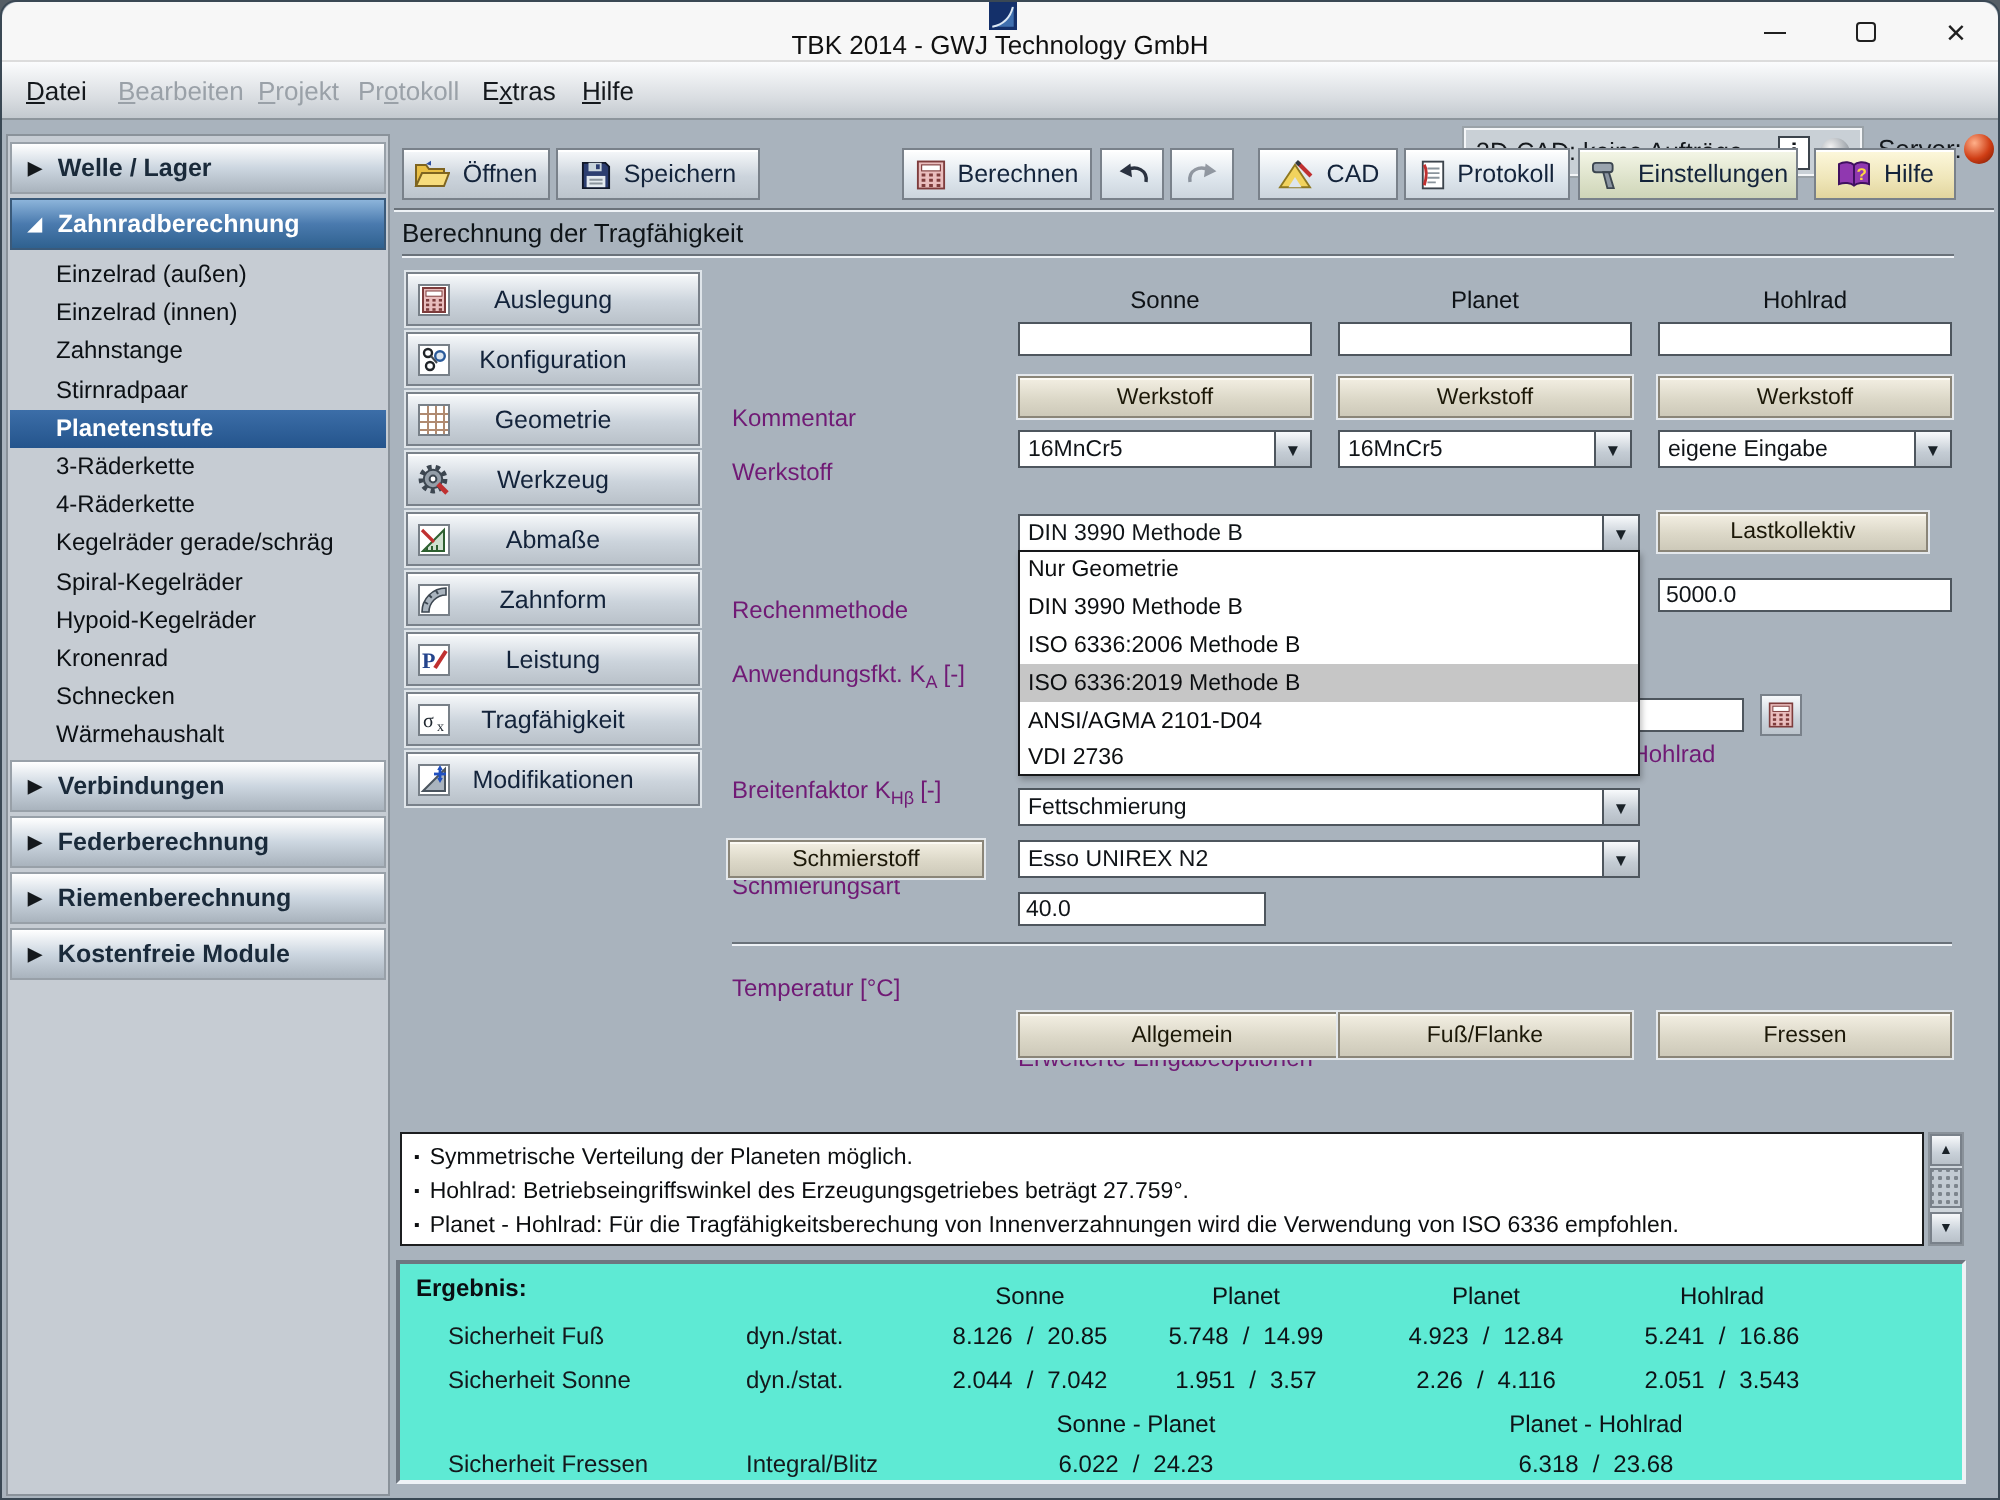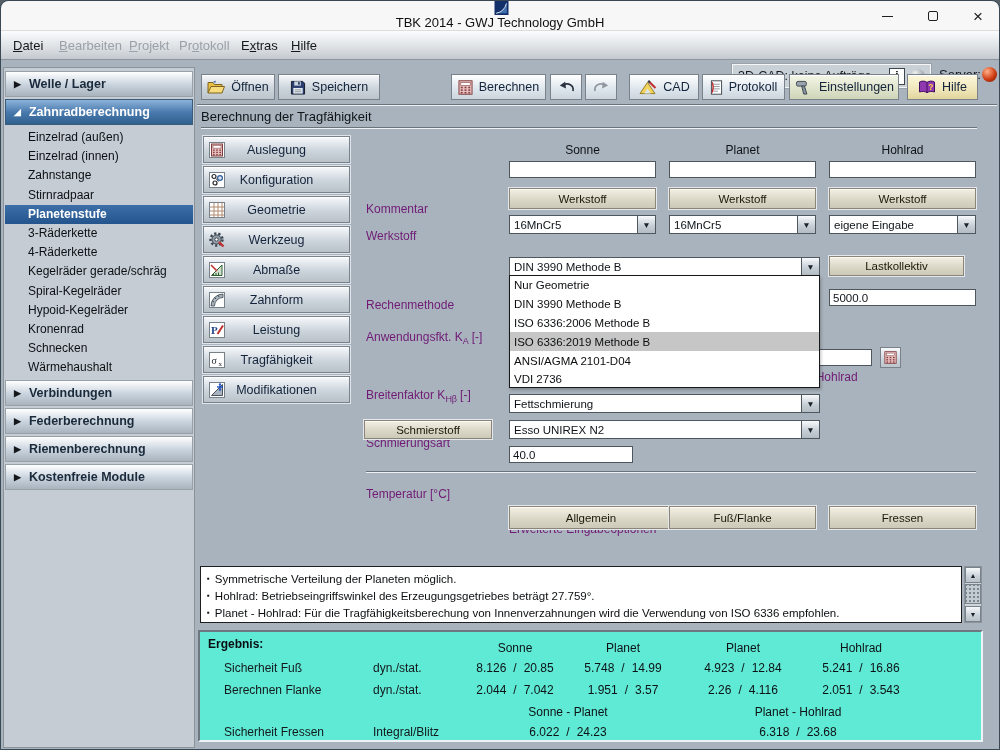--- a/index.html
+++ b/index.html
@@ -521,21 +521,21 @@
           <span class="sl">/</span>
           <i>12.84</i>
         </span>
       <span class="r-val" style="left:601px">
           <i>5.241</i>
           <span class="sl">/</span>
           <i>16.86</i>
         </span>
     </div>
     <div class="r-row" style="top:51px">
-      <span class="r-label">Berechnen Flanke</span>
+      <span class="r-label">Sicherheit Sonne</span>
       <span class="r-mode">dyn./stat.</span>
       <span class="r-val" style="left:255px">
           <i>2.044</i>
           <span class="sl">/</span>
           <i>7.042</i>
         </span>
       <span class="r-val" style="left:363px">
           <i>1.951</i>
           <span class="sl">/</span>
           <i>3.57</i>

